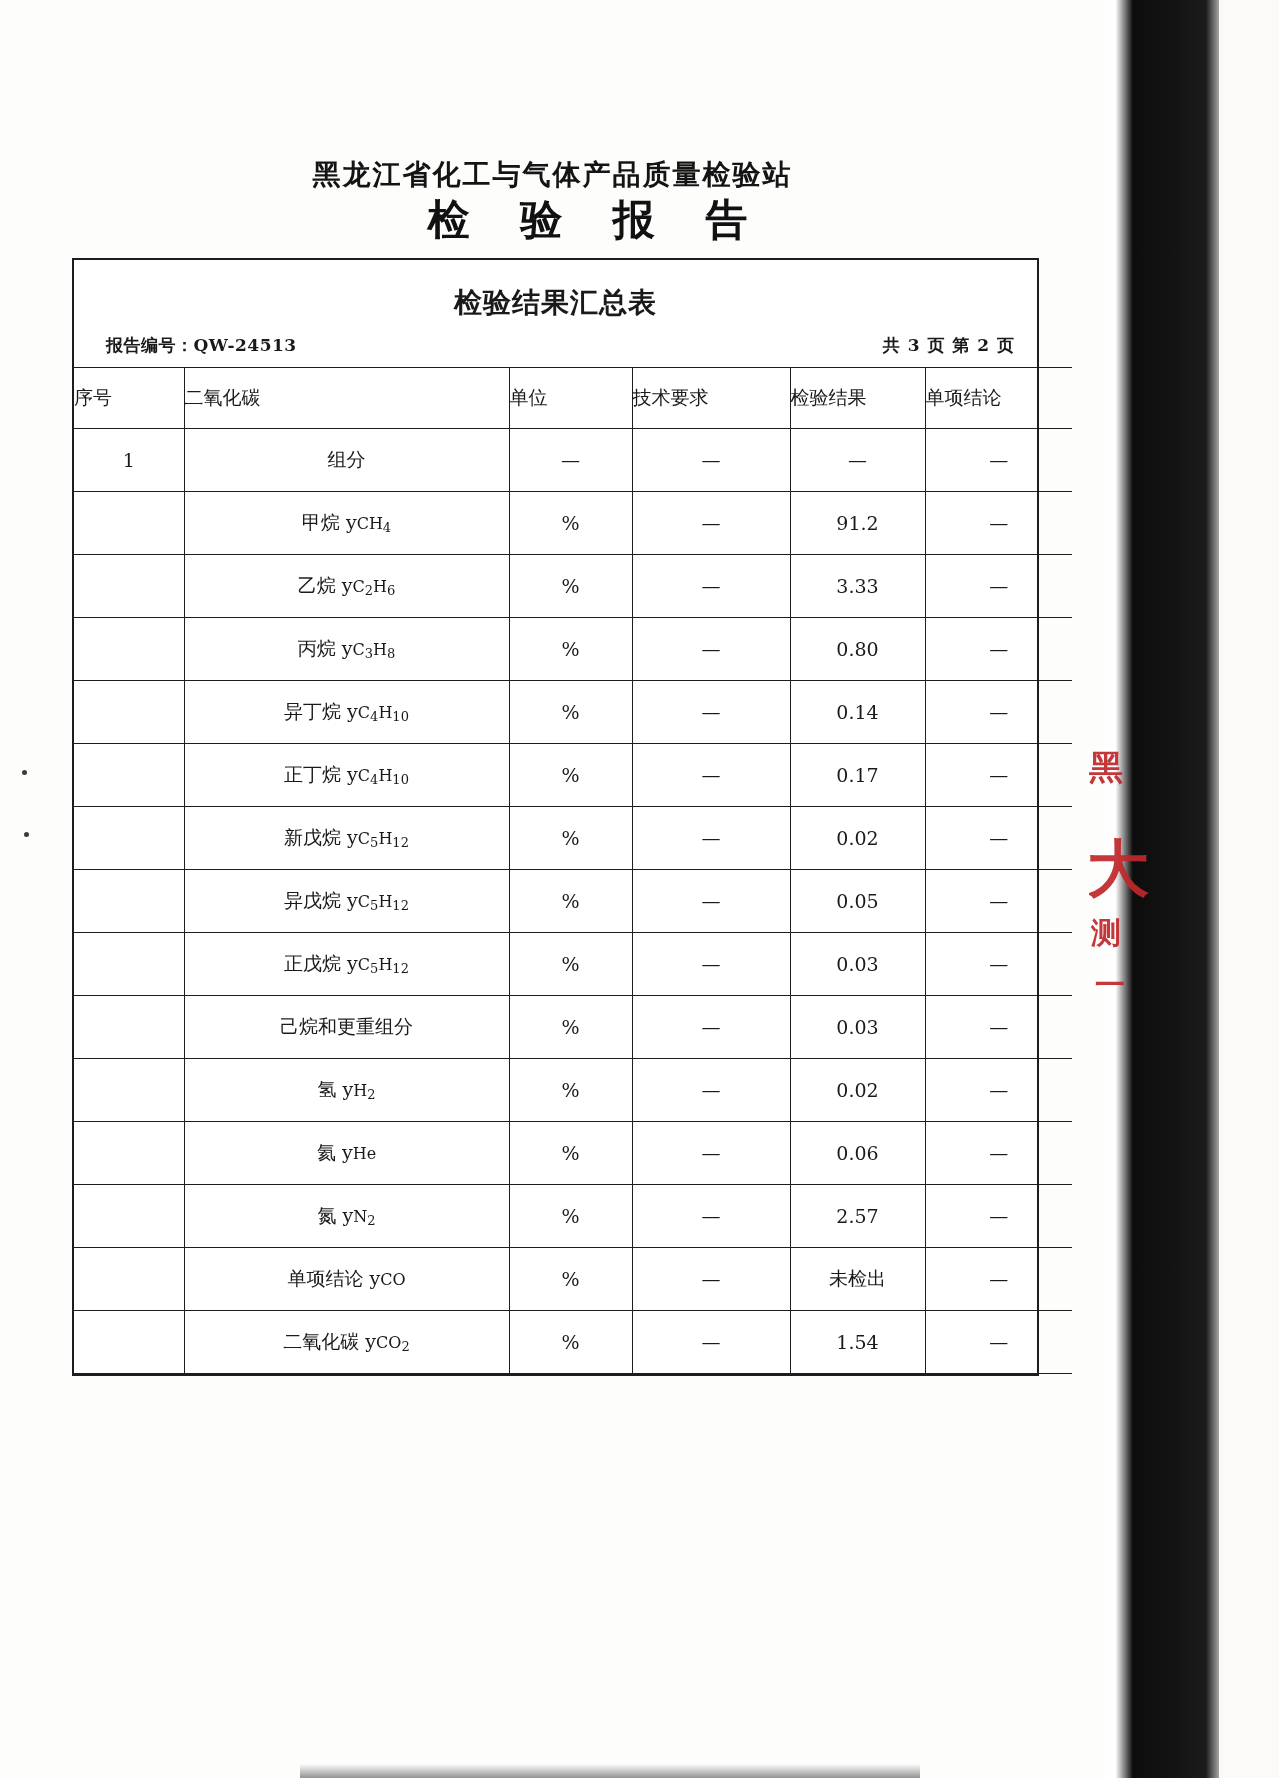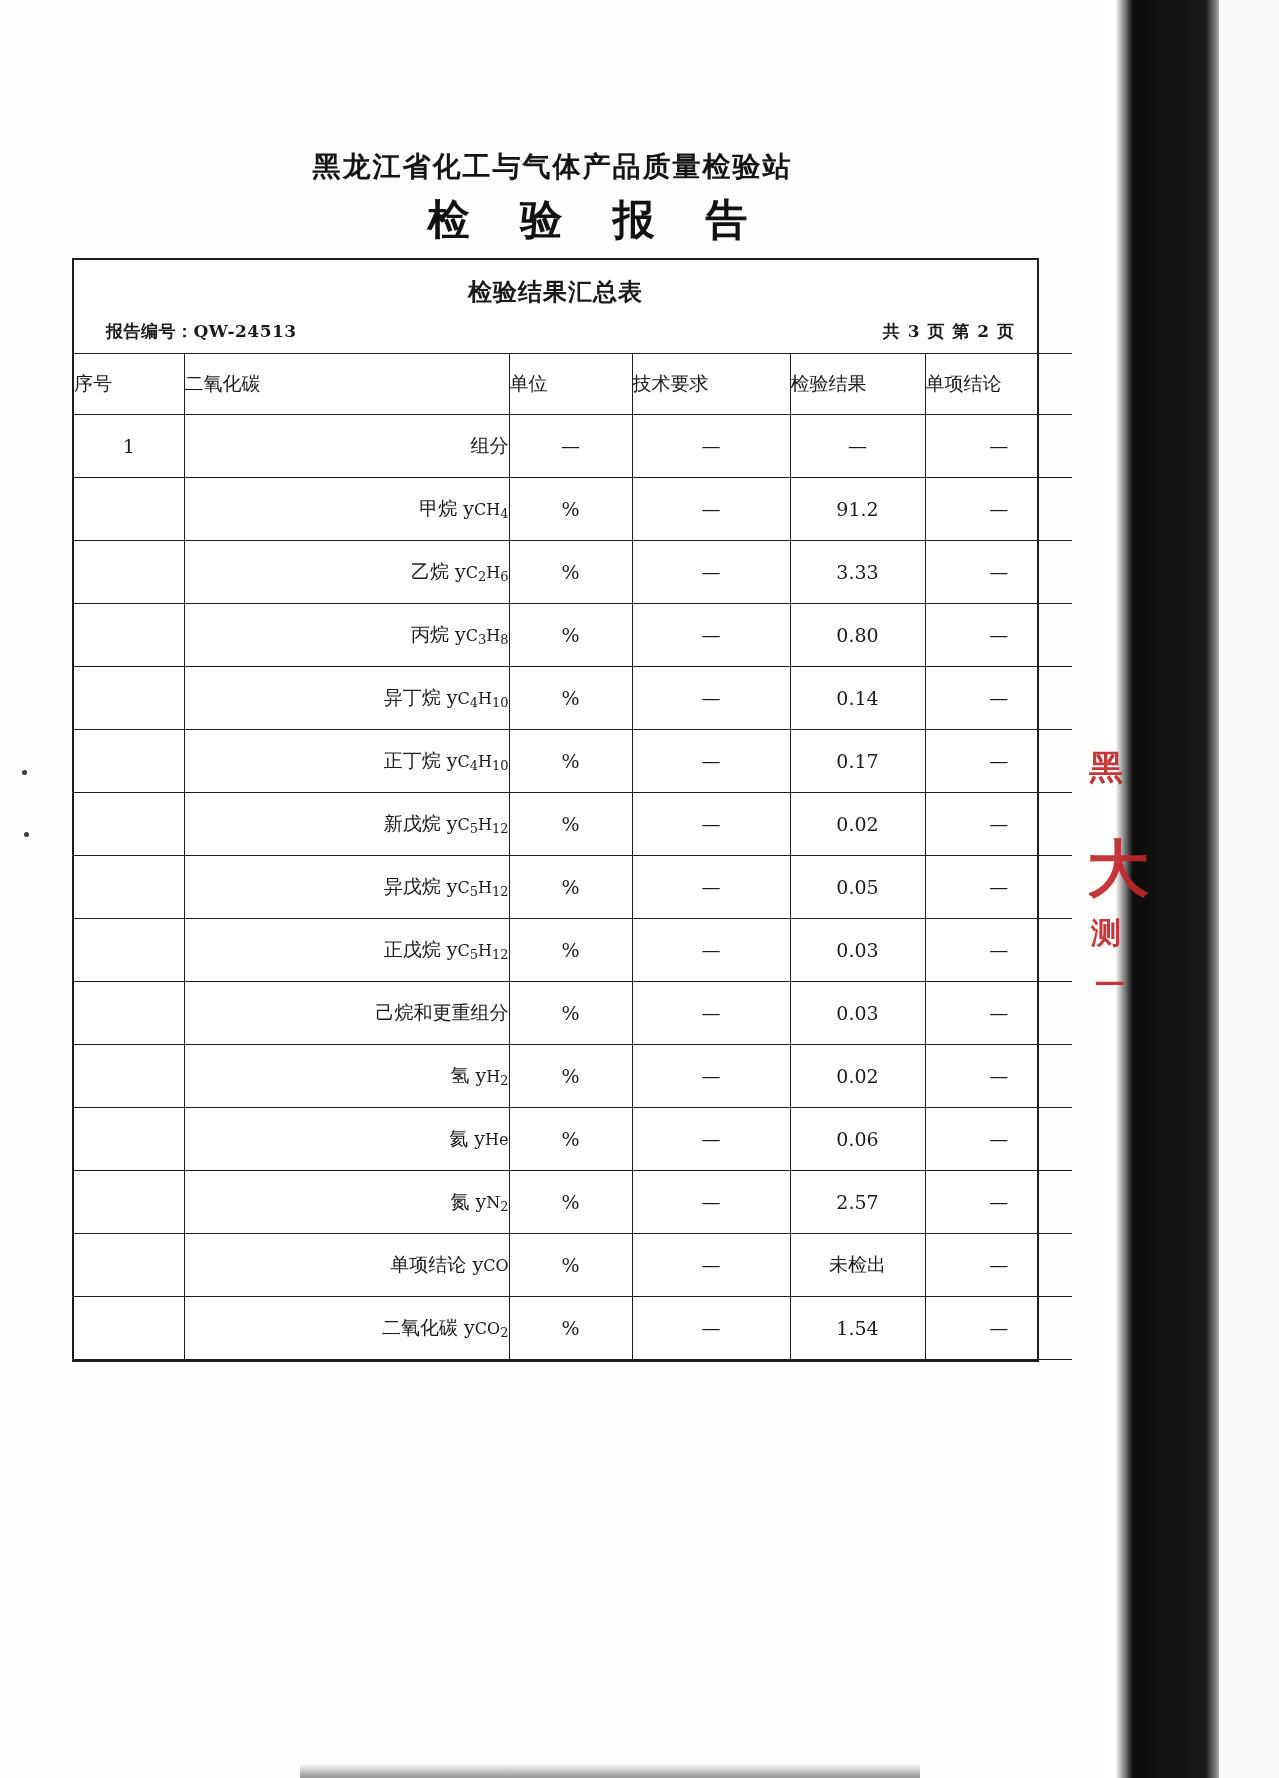--- a/index.html
+++ b/index.html
@@ -53,21 +53,21 @@
     bottom: 0;
     width: 620px;
     height: 14px;
     background: linear-gradient(180deg, rgba(255,255,255,0) 0%, rgba(60,60,60,0.55) 100%);
   }
 
   
   .doc-org {
     position: absolute;
     left: 0;
-    top: 148px;
+    top: 156px;
     width: 1105px;
     text-align: center;
     font-size: 28px;
     font-weight: bold;
     letter-spacing: 2px;
     font-family: "DejaVu Serif", serif;
     color: #141414;
   }
   .doc-title {
     position: absolute;
@@ -87,23 +87,23 @@
   .frame {
     position: absolute;
     left: 72px;
     top: 258px;
     width: 963px;
     border: 2px solid #1d1d1d;
     background: #fff;
   }
   .frame-title {
     text-align: center;
-    font-size: 24px;
+    font-size: 28px;
     font-weight: bold;
-    padding: 16px 0 10px 0;
+    padding: 24px 0 10px 0;
     letter-spacing: 1px;
     font-family: "DejaVu Serif", serif;
   }
   .meta-row {
     display: flex;
     justify-content: space-between;
     padding: 2px 22px 10px 32px;
     font-size: 17px;
     font-family: "DejaVu Serif", serif;
   }
@@ -130,21 +130,21 @@
   table.report col.c3 { width: 158px; }
   table.report col.c4 { width: 135px; }
   table.report col.c5 { width: 147px; }
 
   table.report th { height: 60px; text-align: left; }
   table.report td { height: 62px; }
   table.report .vline { border-left: 1px solid #1d1d1d; }
 
   .cell-center { text-align: center; }
   .cell-item {
-    text-align: right;
+    text-align: center;
     padding-left: 26px;
   }
   sub {
     font-size: 13px;
     vertical-align: baseline;
     position: relative;
     top: 3px;
   }
   .sym { font-family: "DejaVu Serif", serif; }
   .sym-sm { font-size: 16px; }

